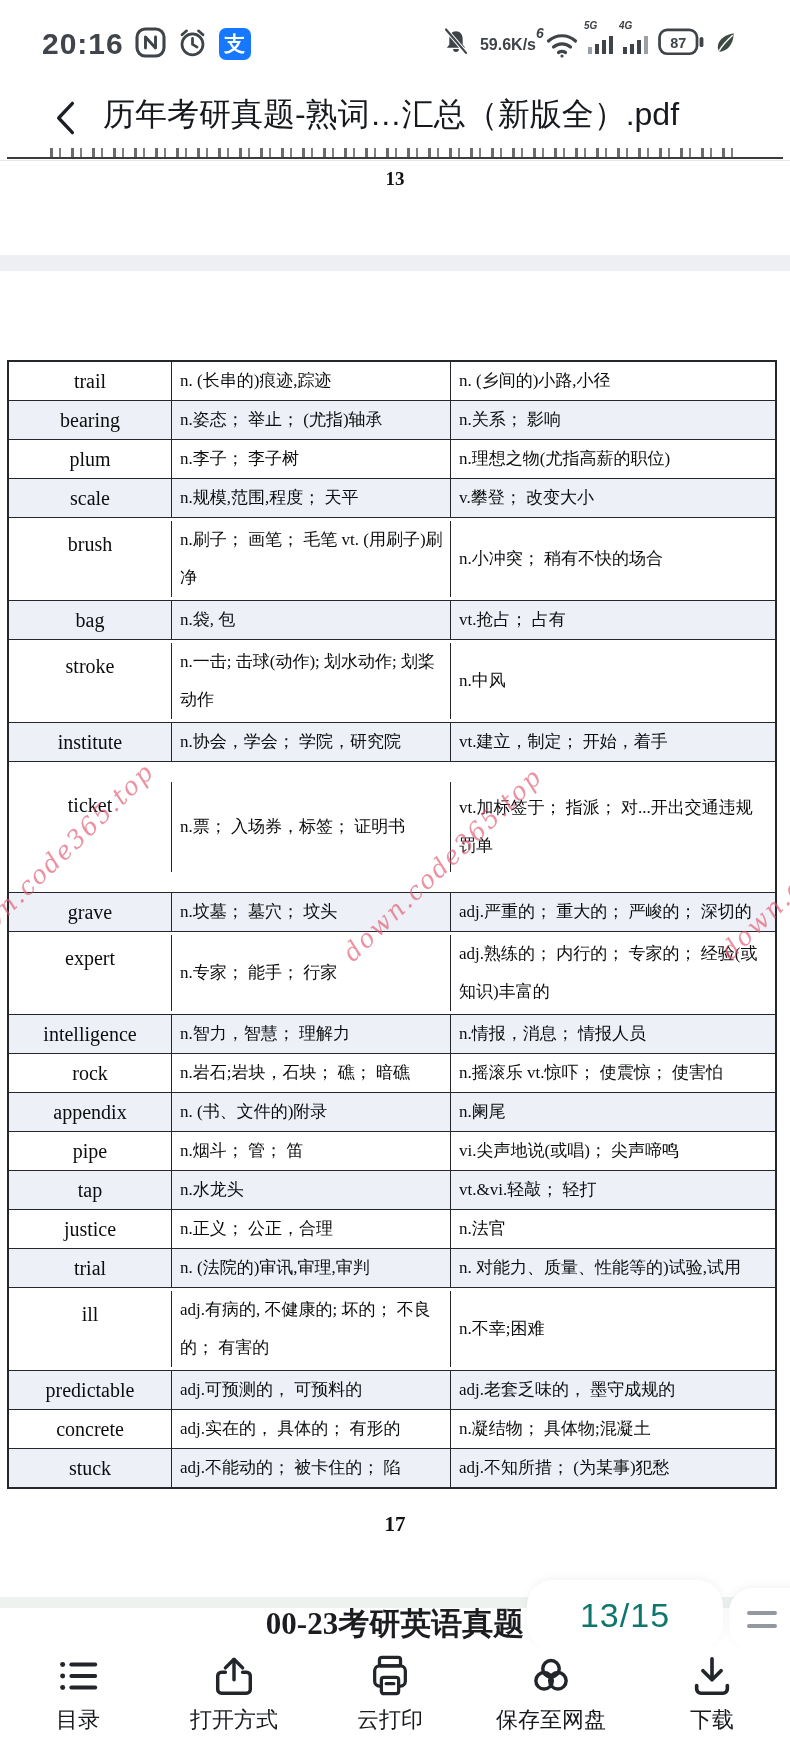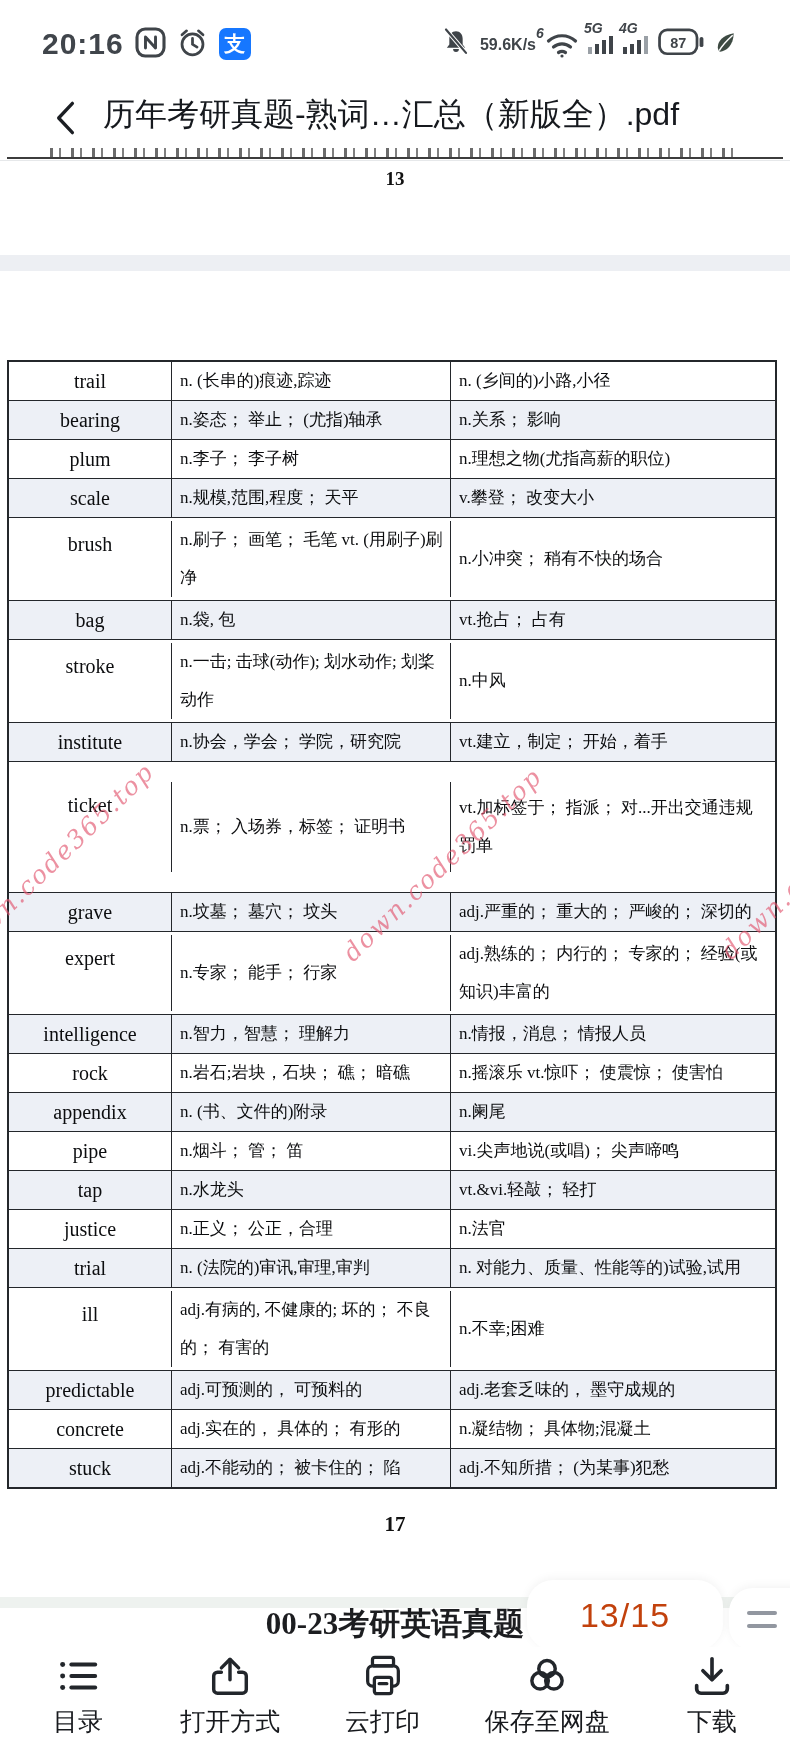--- a/index.html
+++ b/index.html
@@ -10,21 +10,21 @@
   .sb-left{position:absolute;left:42px;top:0;height:88px;display:flex;align-items:center;gap:11px;}
   .sb-right{position:absolute;right:52px;top:0;height:88px;display:flex;align-items:center;gap:9px;}
   .sb-time{font-size:30px;font-weight:600;color:#40454b;letter-spacing:1px;}
   .alipay{width:32px;height:32px;border-radius:7px;background:#1677ff;color:#fff;display:flex;
           align-items:center;justify-content:center;font-size:21px;font-weight:600;}
   .speed{display:flex;flex-direction:row;align-items:center;line-height:17px;
          font-size:16px;font-weight:600;color:#3f4449;}
   .wifi6{position:relative;display:flex;align-items:flex-end;}
   .wifi6 .six{position:absolute;left:-9px;top:-6px;font-size:14px;font-weight:700;color:#3f4449;}
   .sig{position:relative;display:flex;align-items:flex-end;}
-  .sig .g{position:absolute;left:-4px;top:-14px;font-size:14px;font-weight:700;color:#3f4449;}
+  .sig .g{position:absolute;left:-4px;top:-14px;font-size:10px;font-weight:700;color:#3f4449;}
   
   .title-bar{position:absolute;left:0;top:88px;width:790px;height:60px;background:#fff;}
   .back-btn{position:absolute;left:44px;top:8px;width:44px;height:44px;display:flex;align-items:center;justify-content:center;}
   .doc-title{position:absolute;left:103px;top:5px;width:690px;font-size:32px;font-weight:500;color:#16191e;
              white-space:nowrap;overflow:hidden;}
   .tb-shadow{position:absolute;left:0;top:160px;width:790px;height:1px;background:#e6e8ea;}
   
   .remnant{position:absolute;left:50px;top:148px;width:690px;height:9px;overflow:hidden;opacity:.75;
     background:repeating-linear-gradient(90deg,#3a3a3a 0 3px,transparent 3px 9px,#555 9px 11px,transparent 11px 21px);}
   .remnant-line{position:absolute;left:7px;top:157px;width:776px;height:2px;background:#3c3c3c;}
@@ -57,29 +57,29 @@
   .wm1{left:-78px;top:845px;}
   .wm2{left:310px;top:850px;}
   .wm3{left:688px;top:848px;}
   
   .next-heading{position:absolute;left:0;top:1603px;width:790px;height:44px;overflow:hidden;
     text-align:center;font-family:"Liberation Serif","DejaVu Serif",serif;font-weight:700;
     font-size:31px;color:#1c1d20;z-index:3;}
   .pill{position:absolute;background:#fff;z-index:8;box-shadow:0 -2px 10px rgba(0,0,0,.05);}
   .page-pill{left:527px;top:1580px;width:196px;height:70px;border-radius:26px;
              display:flex;align-items:center;justify-content:center;}
-  .page-pill span{font-size:34px;color:#c2410c;letter-spacing:1px;}
+  .page-pill span{font-size:34px;color:#0f766e;letter-spacing:1px;}
   .more-pill{left:729px;top:1588px;width:75px;height:62px;border-radius:24px 0 0 24px;
              display:flex;flex-direction:column;justify-content:center;gap:9px;padding-left:18px;box-sizing:border-box;}
   .more-pill i{display:block;width:30px;height:4px;border-radius:2px;background:#9297a0;}
   .toolbar{position:absolute;left:0;top:1647px;width:790px;height:100px;background:#fff;z-index:9;
            display:flex;justify-content:space-between;padding:0 28px;box-sizing:border-box;}
   .tool-item{display:flex;flex-direction:column;align-items:center;justify-content:flex-start;
              padding-top:6px;gap:2px;min-width:100px;}
-  .tool-item .lbl{font-size:25px;color:#17191d;font-weight:500;white-space:nowrap;}
+  .tool-item .lbl{font-size:22px;color:#17191d;font-weight:500;white-space:nowrap;}
 </style>
 </head>
 <body>
 
 <div class="screen">
 
   <div class="status-bar">
     <div class="sb-left">
       <span class="sb-time">20:16</span>
       <span>

